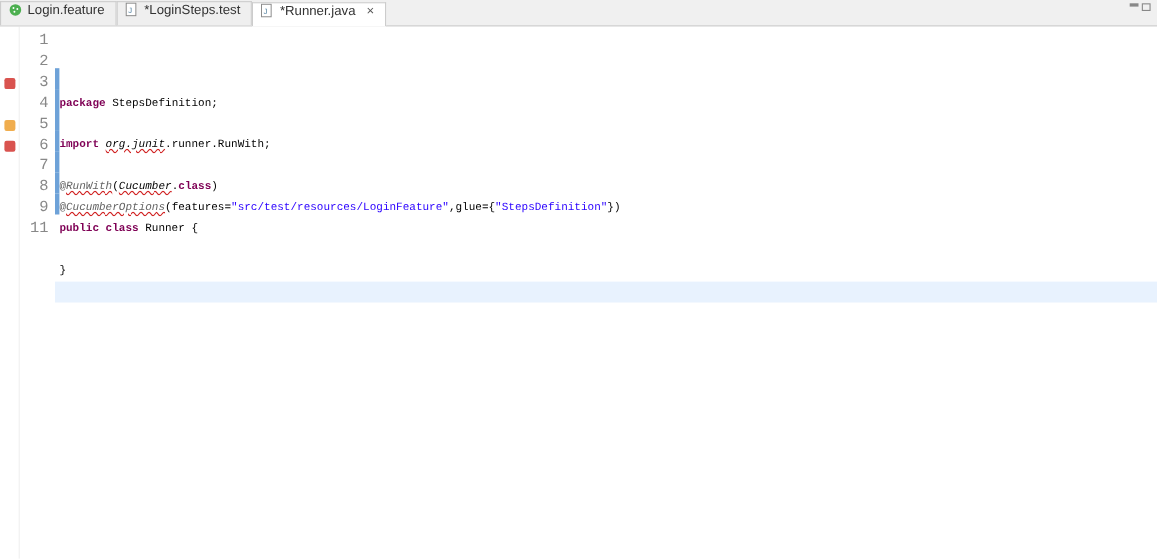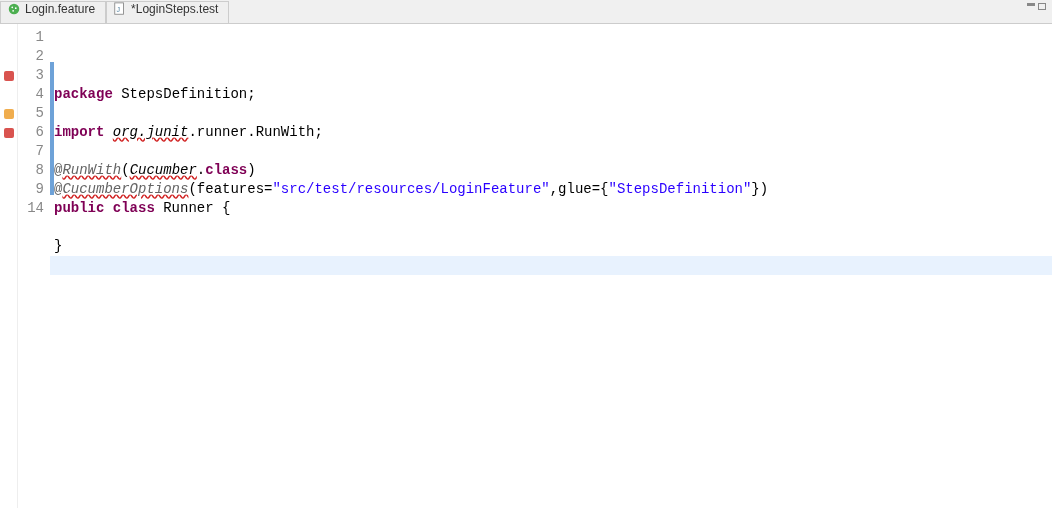--- a/index.html
+++ b/index.html
@@ -12,21 +12,21 @@
   .minmax { position: absolute; right: 6px; top: 3px; display: flex; gap: 3px; }
   .minmax div { width: 8px; height: 3px; background: #888; }
   .minmax .max { height: 7px; border: 1px solid #888; background: transparent; }
   .editor-area { display: flex; height: calc(508px - 24px); background: #ffffff; }
   .marker-col { width: 18px; background: #ffffff; border-right: 1px solid #eeeeee; }
   .gutter { width: 32px; background: #ffffff; text-align: right; padding-right: 6px; color: #888888; font-family: Consolas, "Courier New", monospace; font-size: 14px; line-height: 19px; padding-top: 4px; user-select: none; }
   .gutter-line { height: 19px; }
   .marker-line { height: 19px; display:flex; align-items:center; justify-content:center; }
   .marker-err { width:10px; height:10px; background:#d9534f; border-radius:2px; }
   .marker-warn { width:10px; height:10px; background:#f0ad4e; border-radius:2px; }
-  .code { flex: 1; font-family: Consolas, "Courier New", monospace; font-size: 14px; line-height: 19px; padding-top: 4px; white-space: pre; color: #000000; position: relative; }
+  .code { flex: 1; font-family: Consolas, "Courier New", monospace; font-size: 10px; line-height: 19px; padding-top: 4px; white-space: pre; color: #000000; position: relative; }
   .code-line { height: 19px; padding-left: 4px; }
   .hl-row { background: #e8f2fe; }
   .kw { color: #7f0055; font-weight: bold; }
   .str { color: #2a00ff; }
   .ann { color: #646464; }
   .cls { color: #000000; }
   .err-underline { text-decoration: underline; text-decoration-style: wavy; text-decoration-color: #d02020; font-style: italic; }
   .gutter-band { position:absolute; left:0; top:0; width:4px; height:100%; }
   .band-seg { width:4px; height:19px; }
   .band-blue { background:#6ea2d8; }
@@ -51,20 +51,30 @@
   </div>
   <div class="tab">
     <span class="icon java-icon">
       <svg viewBox="0 0 16 16">
           <rect x="2" y="1" width="10" height="13" fill="#fff" stroke="#888"></rect>
           <text x="4" y="11" font-size="8" fill="#5382a1" font-family="Arial">J</text>
         </svg>
     </span>
     <span>*LoginSteps.test</span>
   </div>
+  <div class="tab active">
+    <span class="icon java-icon">
+      <svg viewBox="0 0 16 16">
+          <rect x="2" y="1" width="10" height="13" fill="#fff" stroke="#888"></rect>
+          <text x="4" y="11" font-size="8" fill="#5382a1" font-family="Arial">J</text>
+        </svg>
+    </span>
+    <span>*Runner.java</span>
+    <span class="close">×</span>
+  </div>
   <div class="minmax">
     <div></div>
     <div class="max"></div>
   </div>
 </div>
 
 <div class="editor-area">
   <div class="marker-col" id="marker-col" style="padding-top:4px;">
       <div class="marker-line"></div>
       <div class="marker-line"></div>
@@ -86,18 +96,18 @@
   <div class="gutter" id="gutter">
       <div class="gutter-line">1</div>
       <div class="gutter-line">2</div>
       <div class="gutter-line">3</div>
       <div class="gutter-line">4</div>
       <div class="gutter-line">5</div>
       <div class="gutter-line">6</div>
       <div class="gutter-line">7</div>
       <div class="gutter-line">8</div>
       <div class="gutter-line">9</div>
-      <div class="gutter-line">14</div>
+      <div class="gutter-line">11</div>
     </div>
   <div class="code" id="code">
     <div class="gutter-band" id="band"><div class="band-seg band-plain"></div><div class="band-seg band-plain"></div><div class="band-seg band-blue"></div><div class="band-seg band-blue"></div><div class="band-seg band-blue"></div><div class="band-seg band-blue"></div><div class="band-seg band-blue"></div><div class="band-seg band-blue"></div><div class="band-seg band-blue"></div><div class="band-seg band-plain"></div></div>
   <div class="code-line"><span class="kw">package </span><span class="cls">StepsDefinition;</span></div><div class="code-line"><span></span></div><div class="code-line"><span class="kw">import </span><span class="err-underline">org.junit</span><span class="cls">.runner.RunWith;</span></div><div class="code-line"><span></span></div><div class="code-line"><span class="ann">@</span><span class="ann err-underline">RunWith</span><span class="cls">(</span><span class="err-underline">Cucumber</span><span class="cls">.</span><span class="kw">class</span><span class="cls">)</span></div><div class="code-line"><span class="ann">@</span><span class="ann err-underline">CucumberOptions</span><span class="cls">(features=</span><span class="str">"src/test/resources/LoginFeature"</span><span class="cls">,glue={</span><span class="str">"StepsDefinition"</span><span class="cls">})</span></div><div class="code-line"><span class="kw">public class </span><span class="cls">Runner {</span></div><div class="code-line"><span></span></div><div class="code-line"><span class="cls">}</span></div><div class="code-line hl-row"><span></span></div></div>
 </div>
 
 </body></html>

